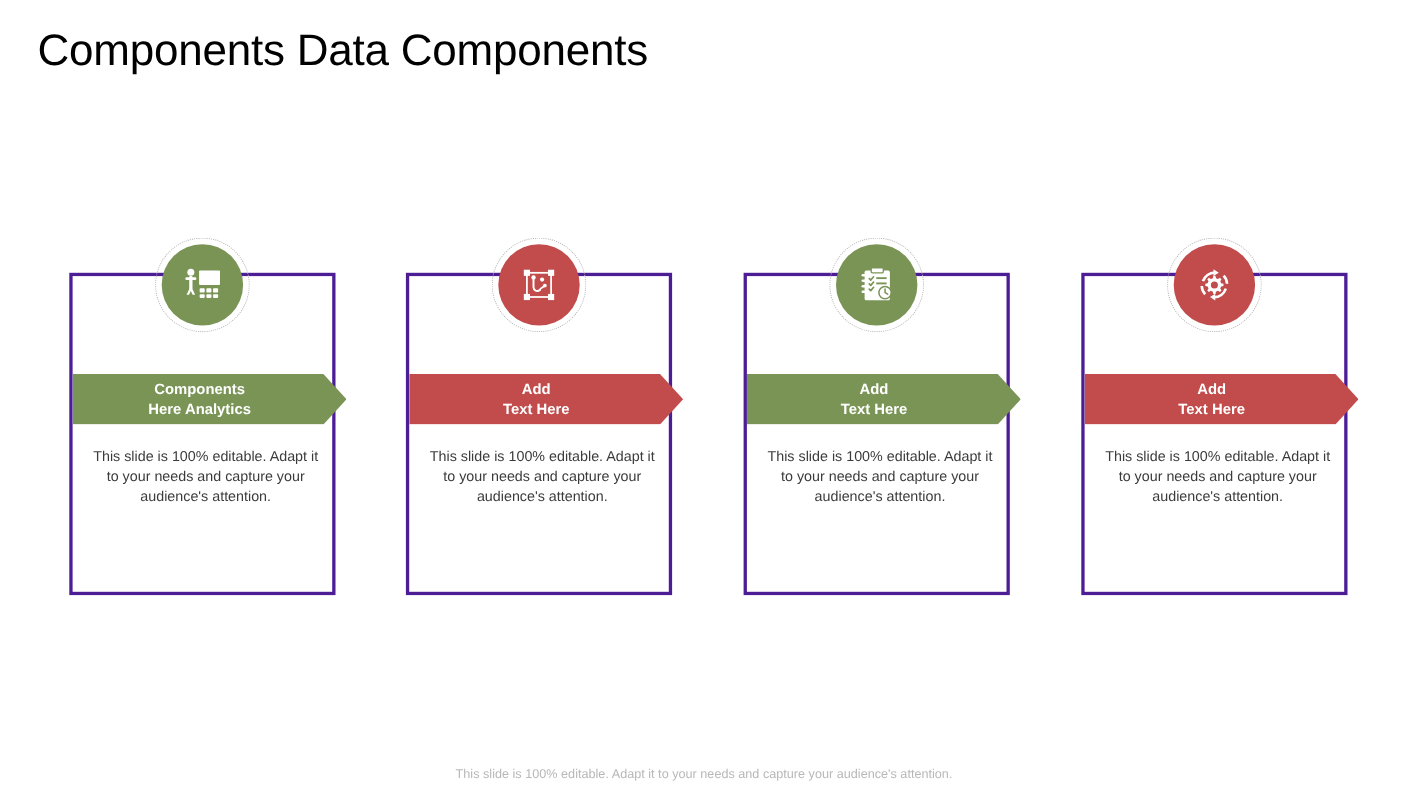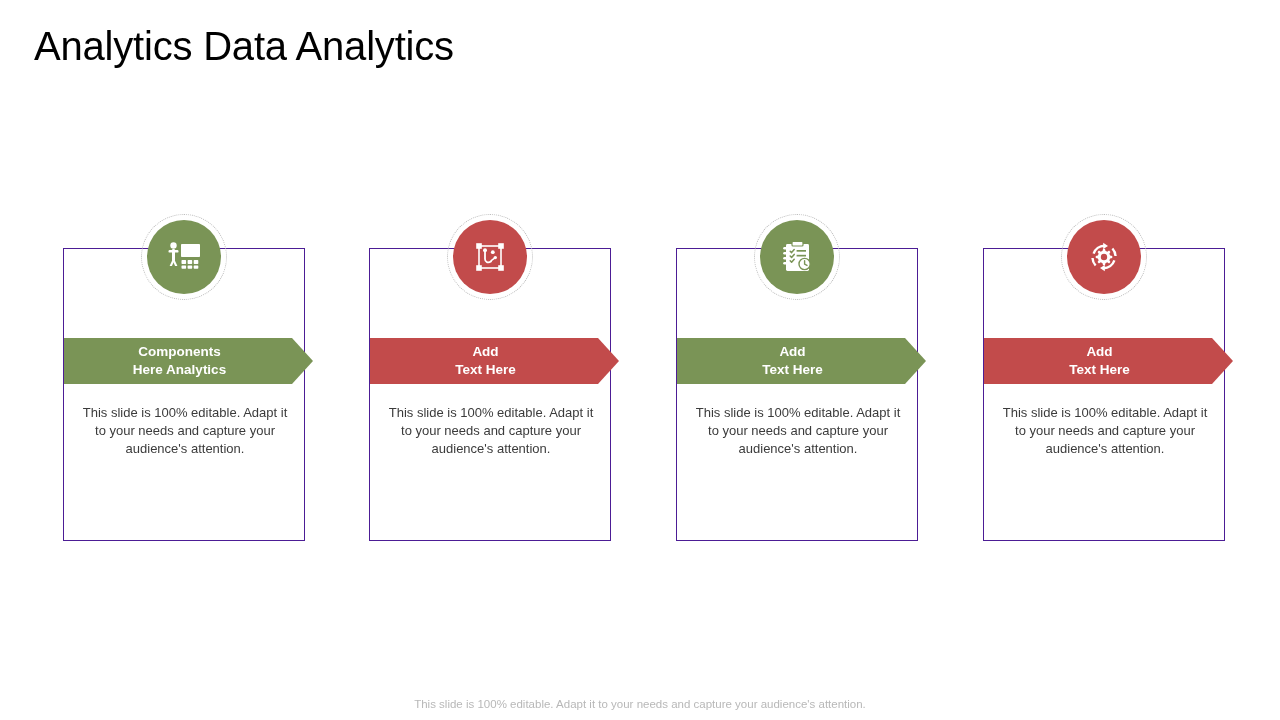--- a/index.html
+++ b/index.html
@@ -35,21 +35,21 @@
     top: 248px;
     width: 1162px;
     height: 294px;
   }
 
   .card {
     position: absolute;
     top: 0;
     width: 242px;
     height: 293px;
-    border: 1px solid #4c1d95;
+    border: 3px solid #4c1d95;
     background: #ffffff;
     box-sizing: border-box;
   }
   .card-0 { left: 0px; }
   .card-1 { left: 306px; }
   .card-2 { left: 613px; }
   .card-3 { left: 920px; }
 
   
   .icon-wrap {
@@ -122,21 +122,21 @@
     top: 698px;
     width: 1280px;
     text-align: center;
     font-size: 11.5px;
     color: #b8b8b8;
   }
 </style>
 </head>
 <body>
 
-<div class="slide-title">Analytics Data Analytics</div>
+<div class="slide-title">Components Data Components</div>
 
 <div class="cards-row">
 
   <div class="card card-0">
     <div class="icon-wrap">
       <div class="icon-ring"></div>
       <div class="icon-disc" style="background:#7a9456">
         <svg width="40" height="40" viewBox="0 0 40 40" fill="#ffffff" aria-hidden="true">
           <circle cx="9.5" cy="8.5" r="3.2"></circle>
           <rect x="8" y="12" width="3" height="12" rx="1"></rect>

